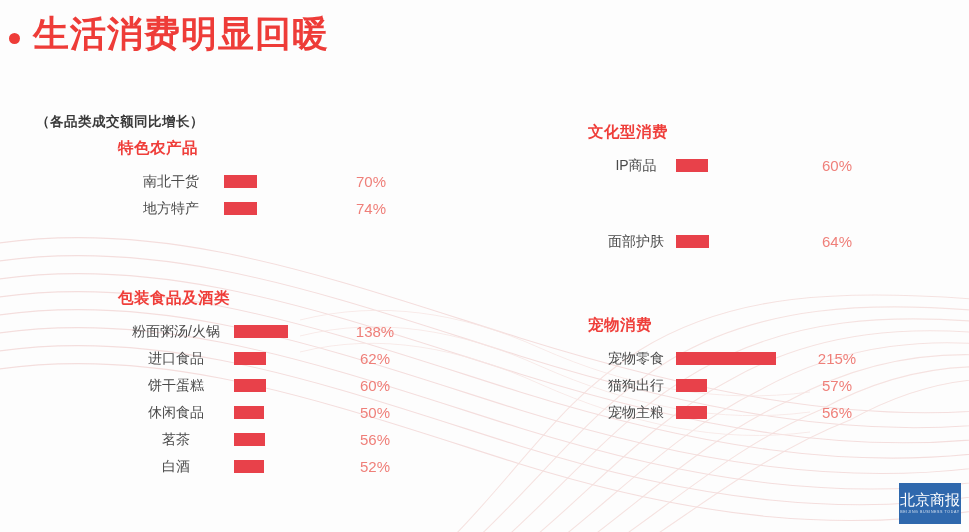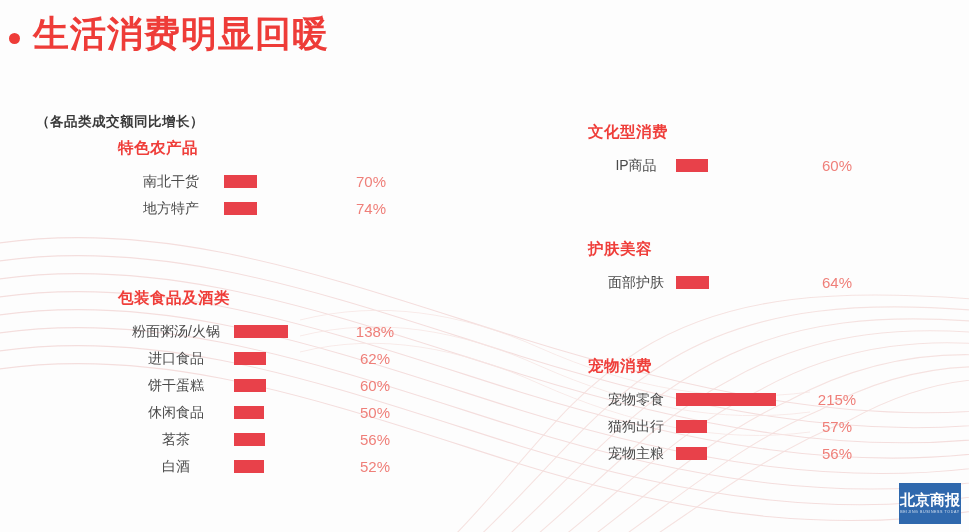--- a/index.html
+++ b/index.html
@@ -137,21 +137,21 @@
     z-index: 5;
     display: flex;
     flex-direction: column;
     align-items: center;
     justify-content: center;
     box-sizing: border-box;
   }
   .logo-cn {
     color: #ffffff;
     font-size: 15px;
-    font-weight: bold;
+    font-weight: normal;
     letter-spacing: 0px;
     line-height: 18px;
     font-family: "DejaVu Sans", sans-serif;
   }
   .logo-en {
     color: #d6e2f1;
     font-size: 3.6px;
     letter-spacing: .6px;
     line-height: 7px;
     transform: scale(1);
@@ -281,21 +281,20 @@
             <span class="bar" style="width: 32px;"></span>
           </span>
           <span class="row-value">60%</span>
         </div>
       </div>
     </div>
 
     <div class="gap-md"></div>
 
     <div class="group">
-      <div class="group-title">护肤美容</div>
       <div class="rows">
         <div class="row">
           <span class="row-label">面部护肤</span>
           <span class="bar-track">
             <span class="bar" style="width: 33px;"></span>
           </span>
           <span class="row-value">64%</span>
         </div>
       </div>
     </div>

